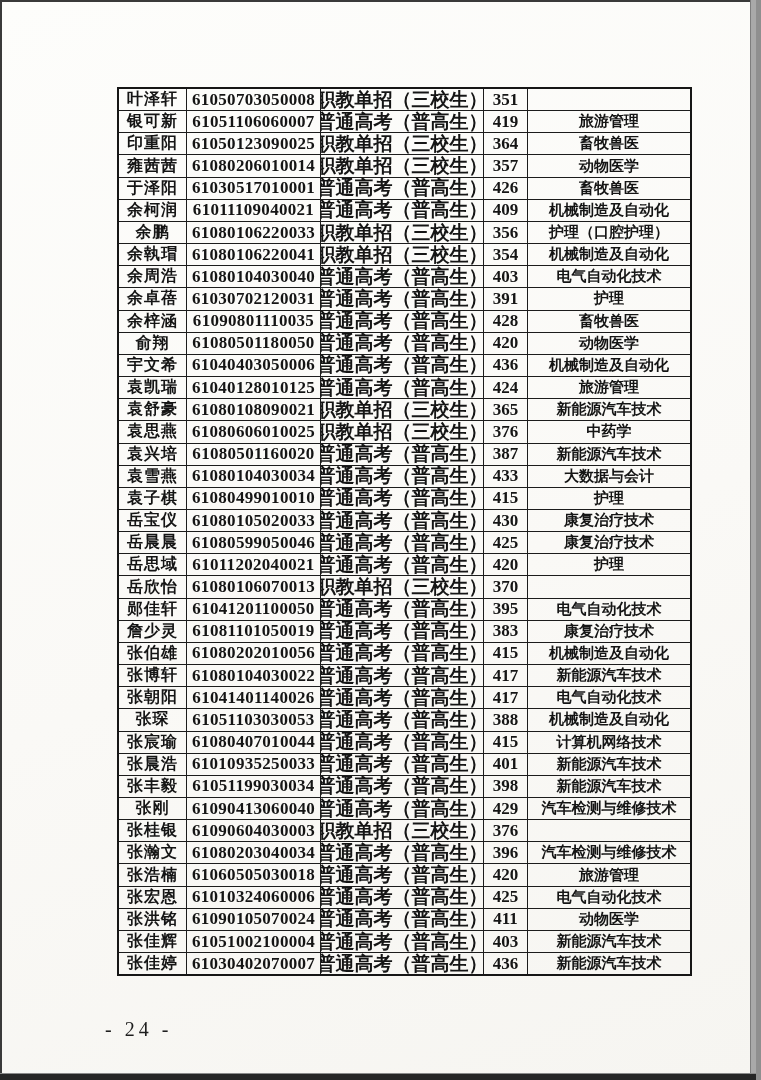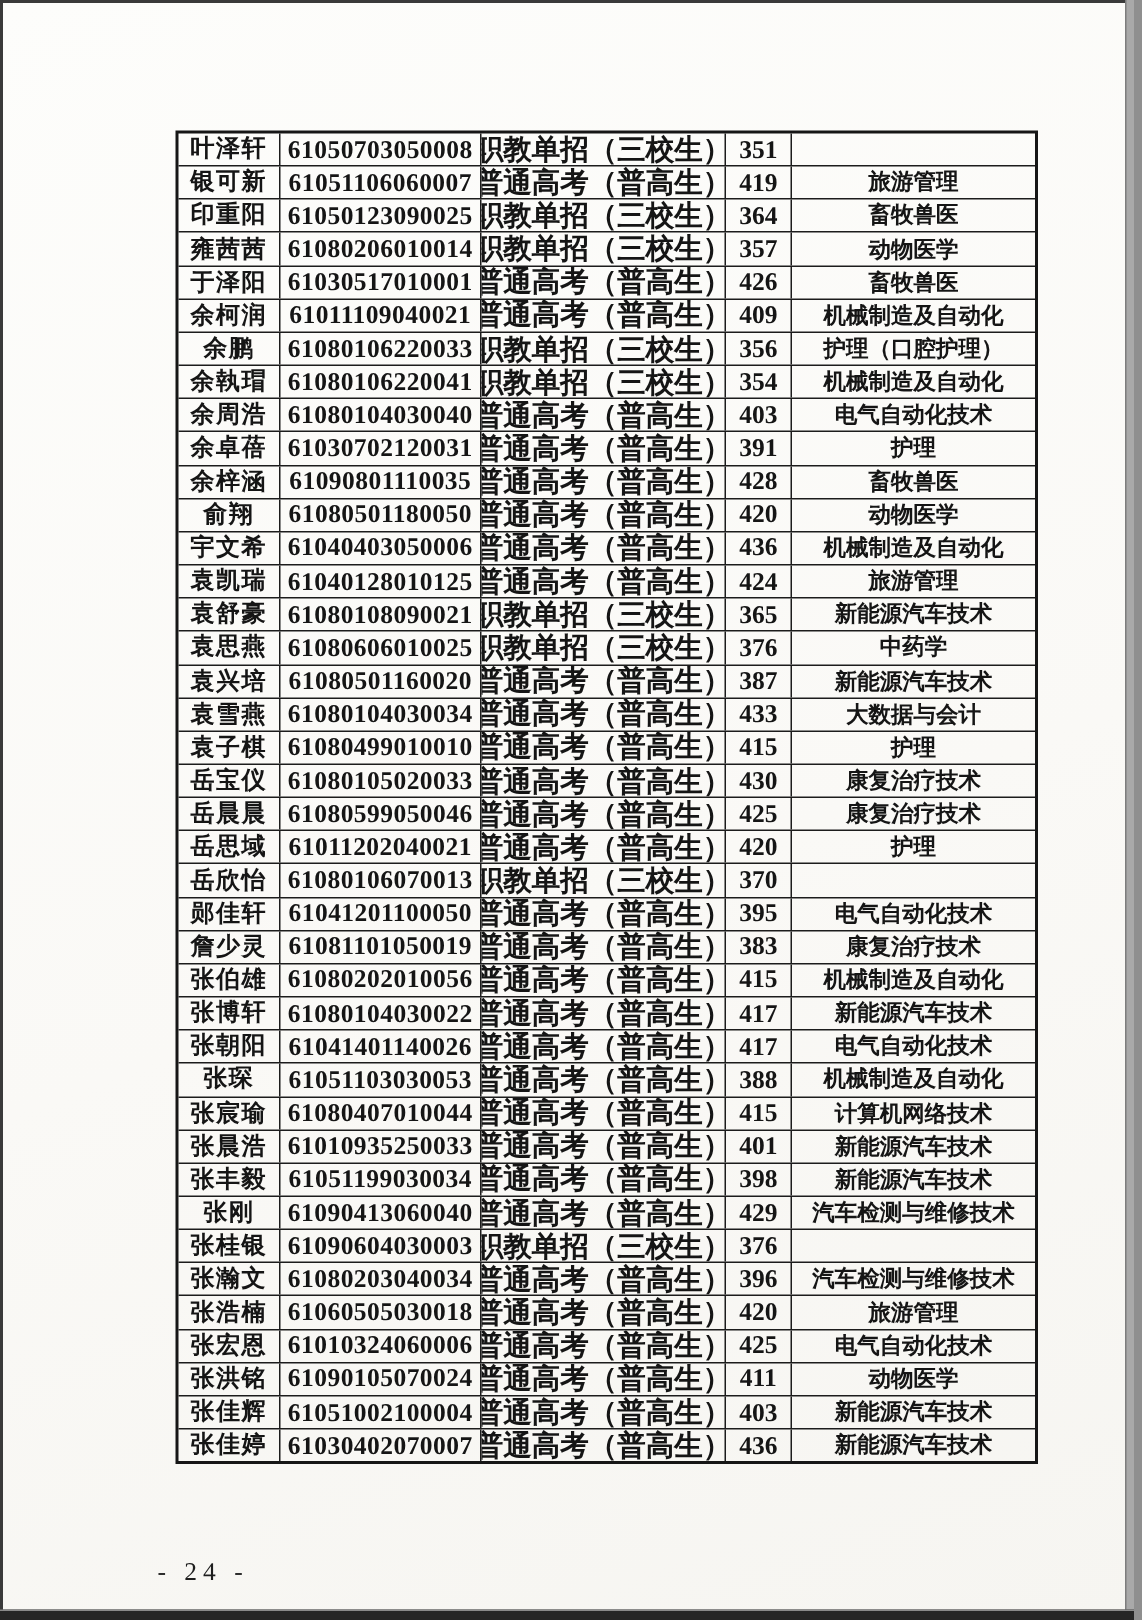--- a/index.html
+++ b/index.html
@@ -33,21 +33,21 @@
     white-space:nowrap; overflow:hidden;
   }
   .col-0 { width:68px;  font-size:16px; letter-spacing:1px; }
   .col-1 { width:134px; font-size:17px; letter-spacing:0.3px; }
   .col-2 { width:163px; font-size:19px; }
   .col-3 { width:44px;  font-size:17px; }
   .col-4 { flex:1; border-right:none; font-size:15px; }
 
   .page-footer {
     position:absolute; left:105px; top:1018px;
-    font-size:17px; color:#1e1e1e; letter-spacing:4px; font-weight:normal;margin-top:20px;
+    font-size:20px; color:#1e1e1e; letter-spacing:4px; font-weight:normal;
   }
 </style>
 </head>
 <body>
 
 <div class="page">
   <div class="edge-top"></div>
   <div class="edge-left"></div>
   <div class="edge-right"></div>
   <div class="edge-bottom"></div>

